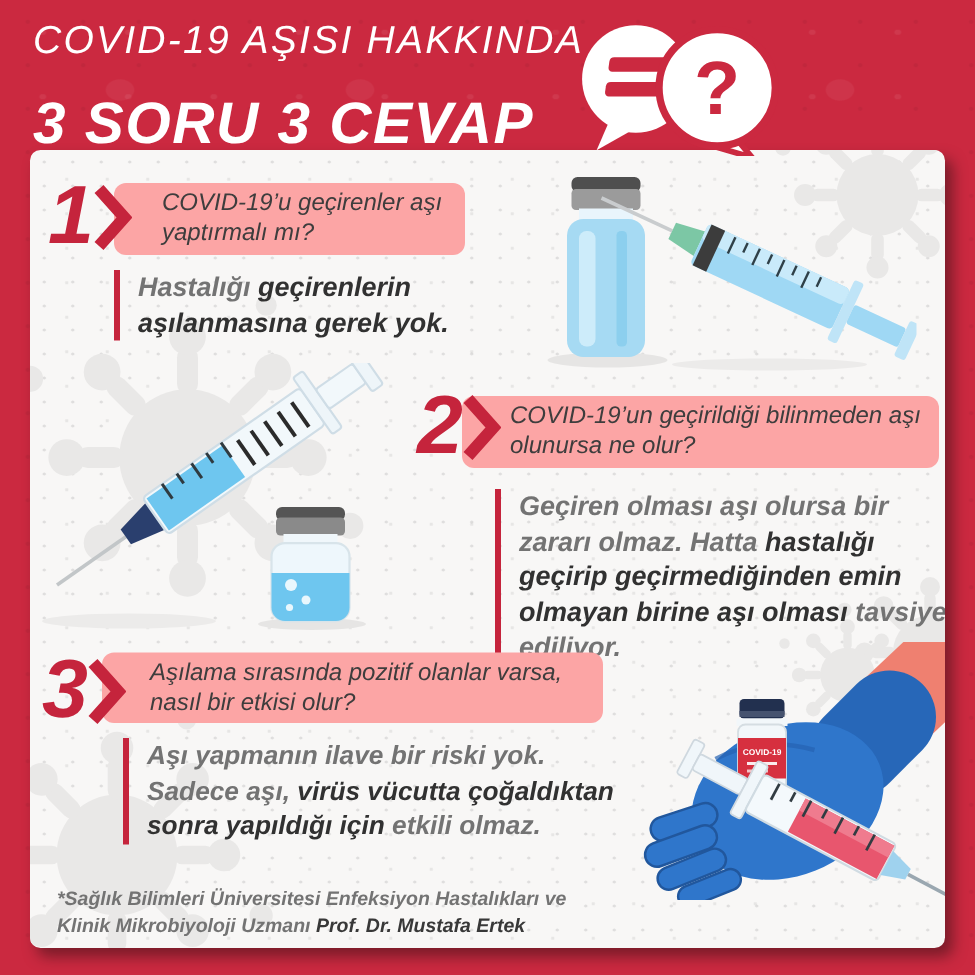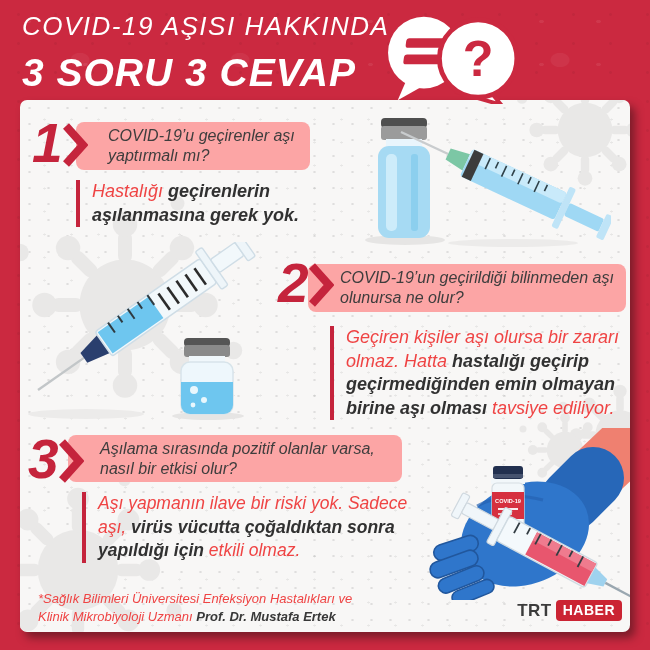--- a/index.html
+++ b/index.html
@@ -7,21 +7,21 @@
   #frame{position:relative;width:650px;height:650px;background:#cb2940;overflow:hidden;padding-left:24px;}
   
   #frame::before{content:"";position:absolute;inset:0;
     background-image:radial-gradient(rgba(255,255,255,.07) 2px,transparent 2.6px),
                      radial-gradient(rgba(255,255,255,.05) 9px,transparent 10px),
                      radial-gradient(rgba(0,0,0,.05) 1.4px,transparent 1.8px);
     background-size:57px 43px,160px 120px,37px 29px;pointer-events:none;}
   
   #header{position:absolute;left:22px;top:12px;color:#ffffff;z-index:2;font-style:italic;}
   #title1{font-size:26px;font-weight:400;letter-spacing:1.5px;line-height:1.15;}
-  #title2{font-size:39px;font-weight:800;letter-spacing:1px;line-height:1.1;margin-top:10px;}
+  #title2{font-size:39px;font-weight:800;letter-spacing:1px;line-height:1.1;margin-top:20px;}
   #bubbles{position:absolute;left:376px;top:12px;width:150px;height:92px;z-index:2;}
   
   #card{position:absolute;left:20px;top:100px;width:610px;height:532px;background:#f8f7f6;
     border-radius:7px;box-shadow:5px 6px 9px rgba(45,15,20,.5);overflow:hidden;z-index:1;}
   #card::before{content:"";position:absolute;inset:0;
     background-image:radial-gradient(rgba(110,110,110,.18) 1px,transparent 1.4px),
                      radial-gradient(rgba(110,110,110,.12) 1px,transparent 1.4px);
     background-size:19px 16px,27px 23px;background-position:0 0,11px 8px;pointer-events:none;}
   #blob-layer{position:absolute;inset:0;color:#e9e8e7;pointer-events:none;}
   .abs{position:absolute;}
@@ -29,21 +29,21 @@
   .num-wrap{display:flex;align-items:flex-start;z-index:4;font-style:italic;}
   .q-num{font-size:55px;line-height:46px;font-weight:800;color:#c5243c;letter-spacing:-3px;}
   .chev{margin:2px 0 0 2px;}
   
   .q-banner{background:#fca5a5;border-radius:8px;display:flex;align-items:center;
     z-index:3;box-sizing:border-box;padding:6px 10px 6px 32px;}
   .q-text{font-style:italic;font-size:16px;line-height:20px;color:#3e3d3d;font-weight:500;}
   
   .answer{border-left:4px solid #c5243c;padding-left:12px;font-style:italic;
     font-size:18px;line-height:23.5px;z-index:3;box-sizing:border-box;}
-  .reg{font-weight:400;color:#ef4444;}
+  .reg{font-weight:700;color:#737373;}
   .b{font-weight:800;color:#313131;}
   
   #footer{font-style:italic;font-size:13px;line-height:18px;color:#4e4e4e;z-index:3;}
   #footer .b{font-size:13px;font-weight:700;color:#383838;}
   #logo{display:flex;align-items:center;gap:4px;z-index:3;}
   #logo-trt{font-size:17px;font-weight:800;color:#3c3c3c;letter-spacing:.5px;}
   #logo-haber{background:#cb2433;color:#fff;font-size:14px;font-weight:800;
     padding:2px 7px 3px 7px;border-radius:4px;letter-spacing:.5px;}
   svg{display:block;}
 </style>
@@ -208,21 +208,21 @@
     <div class="abs num-wrap" style="left:258px;top:160px;">
       <span class="q-num">2</span>
       <svg class="chev" width="26" height="46" viewBox="0 0 26 46">
         <polyline points="4,4 21,23 4,42" fill="none" stroke="#c5243c" stroke-width="8"></polyline>
       </svg>
     </div>
     <div class="abs q-banner" style="left:288px;top:164px;width:318px;height:48px;">
       <span class="q-text">COVID-19’un geçirildiği bilinmeden aşı olunursa ne olur?</span>
     </div>
     <div class="abs answer" style="left:310px;top:226px;width:308px;">
-      <span class="reg">Geçiren kişiler aşı olursa bir zararı olmaz. Hatta </span><span class="b">hastalığı geçirip geçirmediğinden emin olmayan birine aşı olması </span><span class="reg">tavsiye ediliyor.</span>
+      <span class="reg">Geçiren olması aşı olursa bir zararı olmaz. Hatta </span><span class="b">hastalığı geçirip geçirmediğinden emin olmayan birine aşı olması </span><span class="reg">tavsiye ediliyor.</span>
     </div>
 
     <div class="abs num-wrap" style="left:8px;top:336px;">
       <span class="q-num">3</span>
       <svg class="chev" width="26" height="46" viewBox="0 0 26 46">
         <polyline points="4,4 21,23 4,42" fill="none" stroke="#c5243c" stroke-width="8"></polyline>
       </svg>
     </div>
     <div class="abs q-banner" style="left:48px;top:335px;width:334px;height:47px;">
       <span class="q-text">Aşılama sırasında pozitif olanlar varsa, nasıl bir etkisi olur?</span>
@@ -272,19 +272,15 @@
         </g>
         <polygon points="152,-9 168,-4 168,4 152,9" fill="#9fd2ee"></polygon>
         <rect x="168" y="-1.2" width="34" height="2.4" fill="#9aa7b0"></rect>
       </g>
     </svg>
 
     <div class="abs" id="footer" style="left:18px;top:490px;width:345px;">
       <span class="reg">*Sağlık Bilimleri Üniversitesi Enfeksiyon Hastalıkları ve Klinik Mikrobiyoloji Uzmanı </span><span class="b">Prof. Dr. Mustafa Ertek</span>
     </div>
 
-    <div class="abs" id="logo" style="right:8px;bottom:11px;">
-      <span id="logo-trt">TRT</span>
-      <span id="logo-haber">HABER</span>
-    </div>
 
   </div>
 </div>
 
 </body></html>

